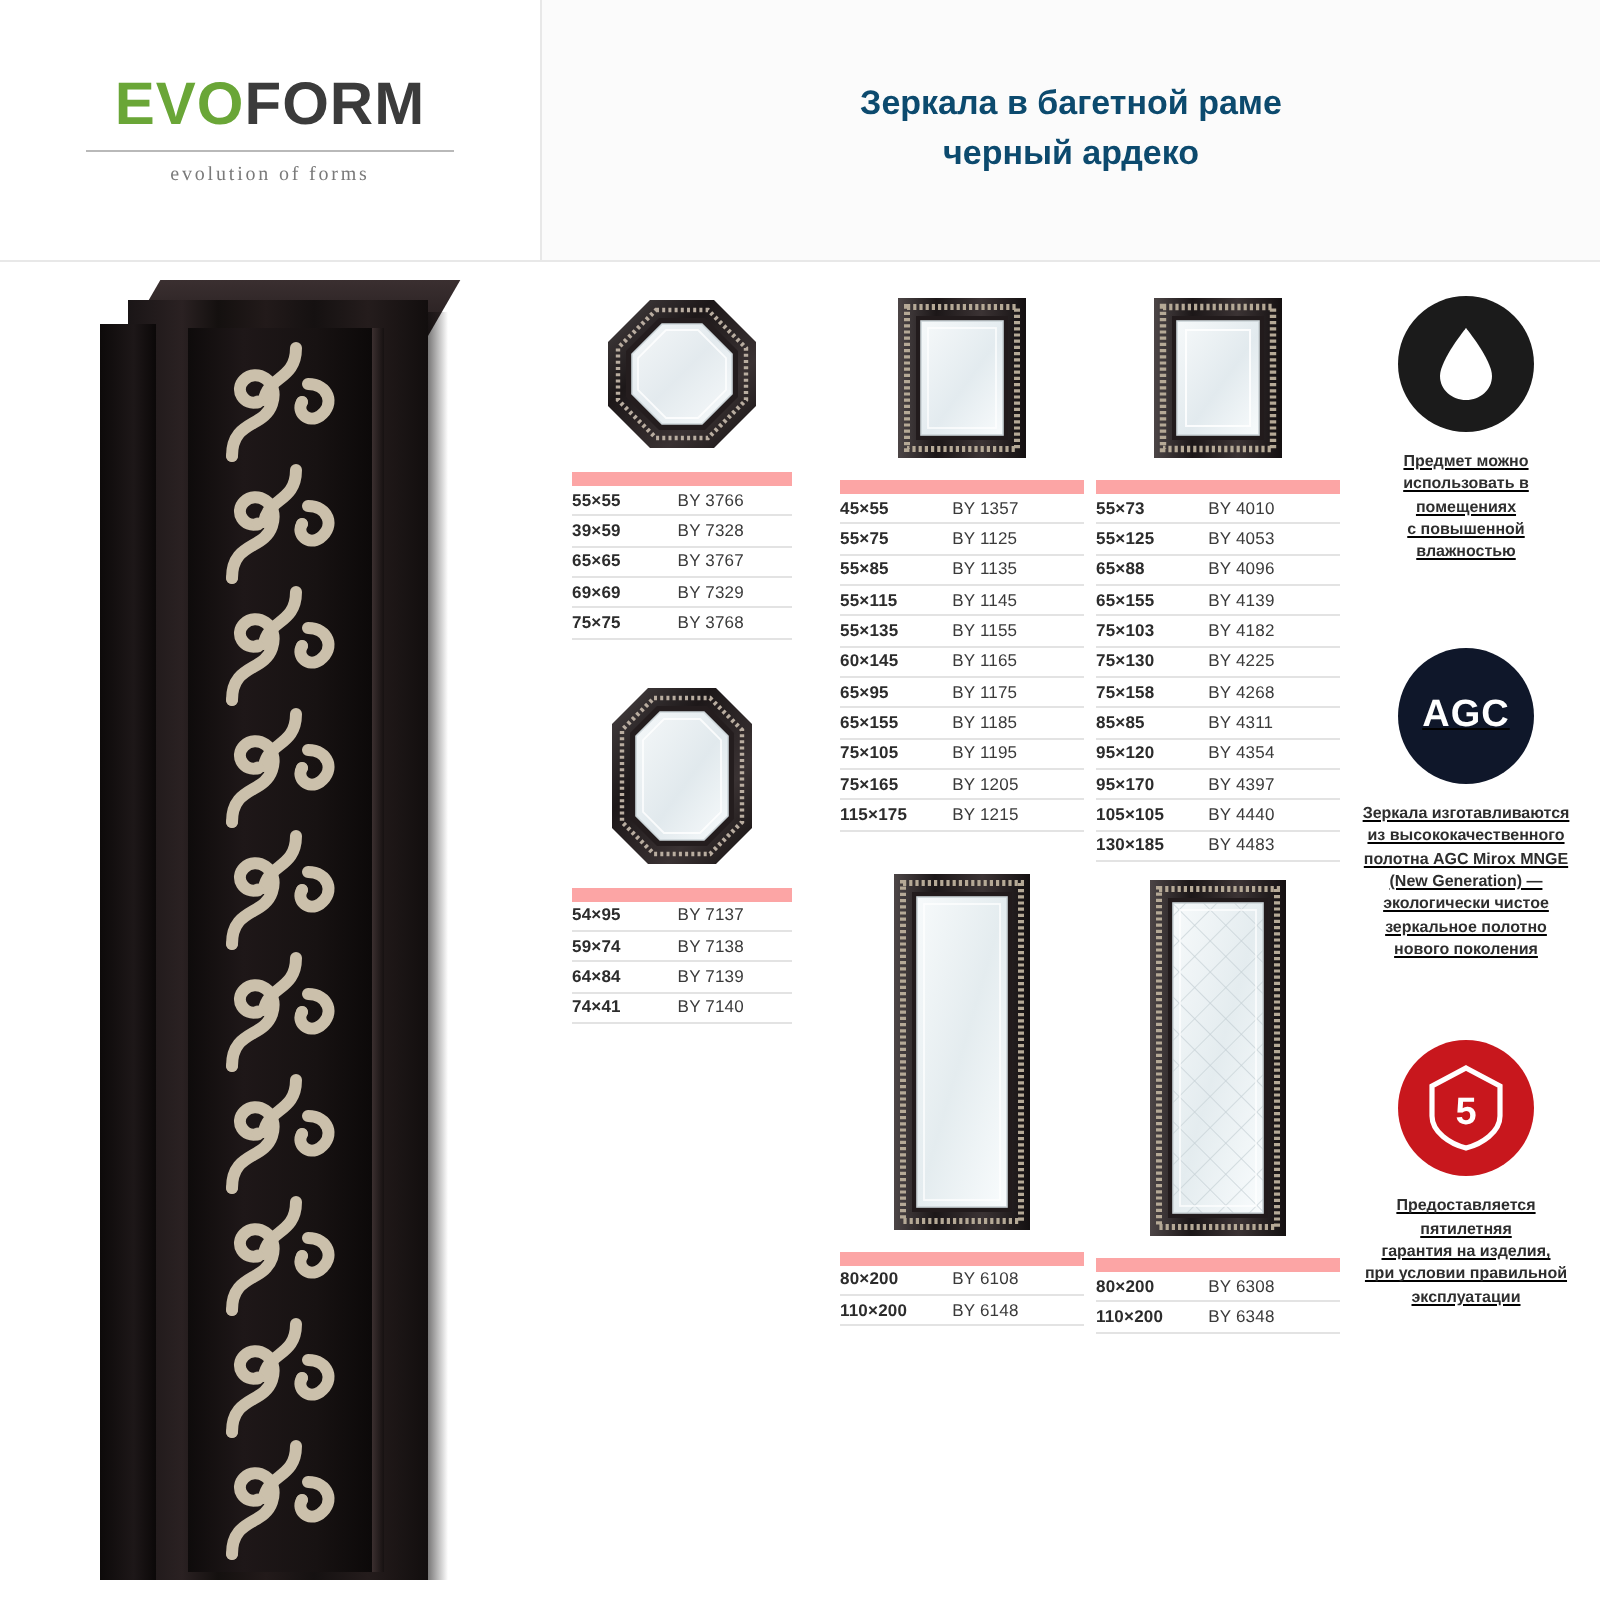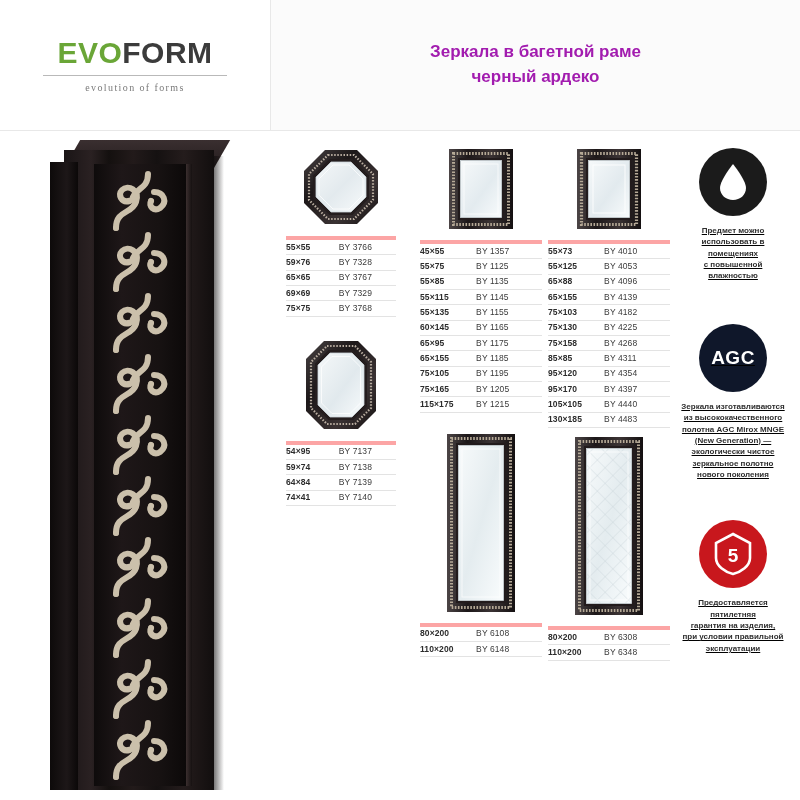--- a/index.html
+++ b/index.html
@@ -64,21 +64,21 @@
     background: #fbfbfb;
     border-bottom: 1px solid #e8e8e8;
     display: flex;
     flex-direction: column;
     align-items: center;
     justify-content: center;
   }
   .header-title {
     font-size: 17px;
     font-weight: bold;
-    color: #a21caf;
+    color: #0c4a6e;
     line-height: 1.45;
     text-align: left;
   }
 
   
   .moulding {
     position: absolute;
     left: 50px;
     top: 140px;
     width: 190px;
@@ -175,21 +175,21 @@
     font-size: 8.5px;
     color: #2c2c2c;
   }
   .size-row {
     display: flex;
     align-items: center;
     border-bottom: 1px solid #e3e3e3;
     padding: 2.5px 0 2.5px 0;
     line-height: 1.1;
   }
-  .size-row:first-child { border-top: 4px solid #fca5a5; }
+  .size-row:first-child { border-top: 7px solid #fca5a5; }
   .size-dim {
     font-weight: bold;
     width: 48%;
     text-align: left;
     letter-spacing: .1px;
   }
   .size-code {
     width: 52%;
     text-align: left;
     color: #3a3a3a;
@@ -446,21 +446,21 @@
       <polygon points="31,17 47,17 61,31 61,47 47,61 31,61 17,47 17,31" fill="none" stroke="#ffffff" stroke-width="0.9" opacity=".8"></polygon>
     </svg>
   </div>
 
   <div class="size-table" id="tbl-0">
       <div class="size-row">
         <span class="size-dim">55×55</span>
         <span class="size-code">BY 3766</span>
       </div>
       <div class="size-row">
-        <span class="size-dim">59×76</span>
+        <span class="size-dim">39×59</span>
         <span class="size-code">BY 7328</span>
       </div>
       <div class="size-row">
         <span class="size-dim">65×65</span>
         <span class="size-code">BY 3767</span>
       </div>
       <div class="size-row">
         <span class="size-dim">69×69</span>
         <span class="size-code">BY 7329</span>
       </div>

